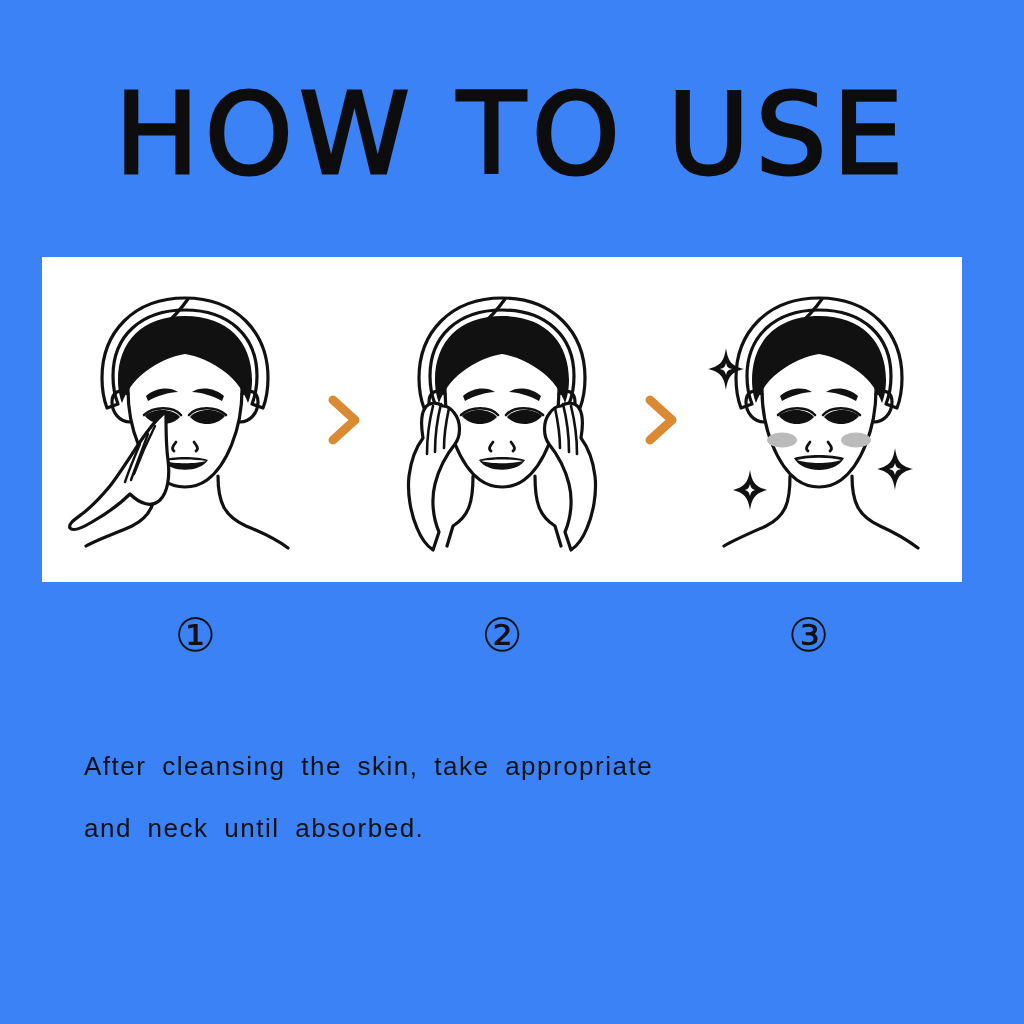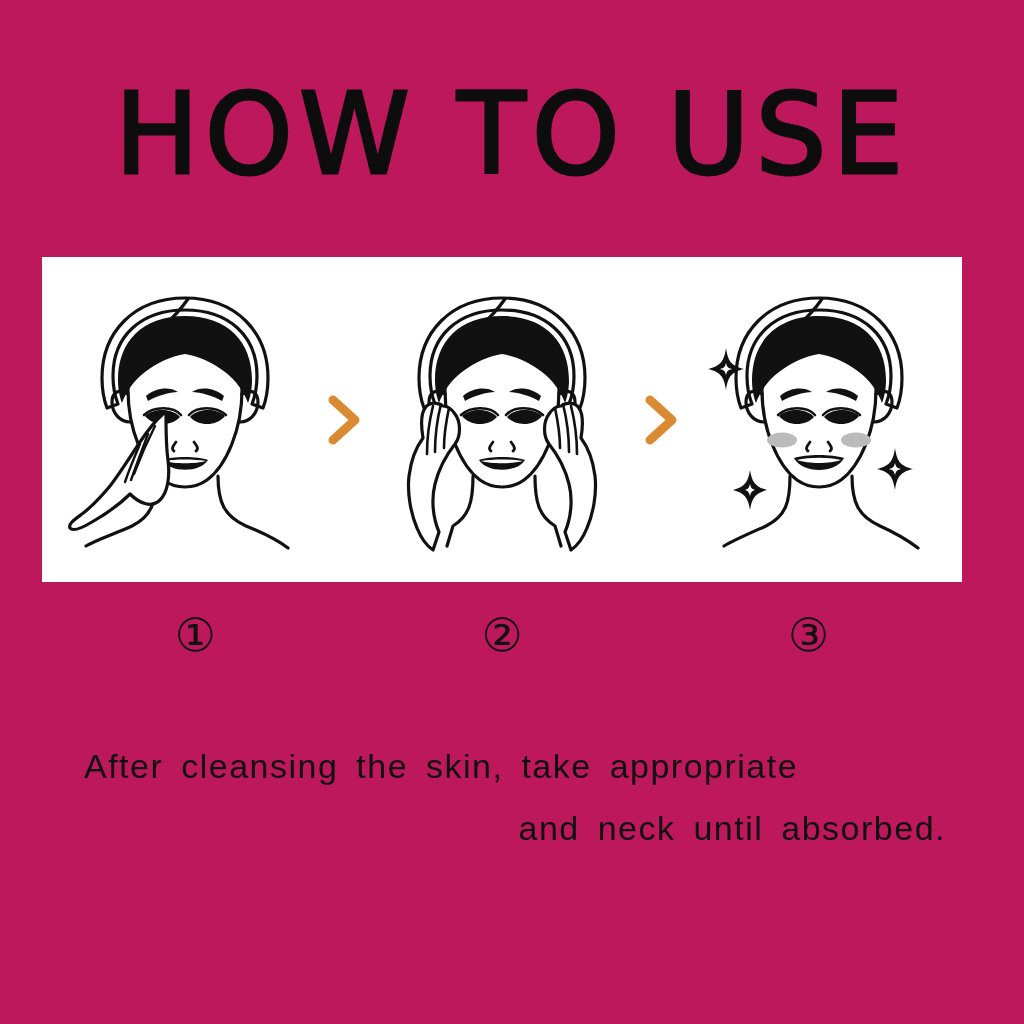--- a/index.html
+++ b/index.html
@@ -10,21 +10,21 @@
     width: 1024px;
     height: 1024px;
     background: #e0fbef;
     font-family: "Liberation Sans", sans-serif;
     overflow: hidden;
     position: relative;
   }
   #page {
     position: absolute;
     inset: 0;
-    background: #be185d;
+    background: #3b82f6;
   }
 
   
   .title {
     position: absolute;
     left: 0;
     right: 0;
     top: 78px;
     text-align: center;
     font-family: "DejaVu Sans", sans-serif;
@@ -86,29 +86,29 @@
     color: #111111;
   }
 
   
   .body-copy {
     position: absolute;
     left: 84px;
     top: 735px;
     width: 862px;
     font-family: "Liberation Sans", sans-serif;
-    font-size: 34px;
+    font-size: 26px;
     line-height: 62px;
     letter-spacing: 1.5px;
     word-spacing: 7px;
     color: #111111;
     text-align: justify;
   }
   .body-copy .last {
-    text-align: right;
+    text-align: left;
   }
 </style>
 </head>
 <body>
 
 <div id="page">
 
   <div class="title">HOW TO USE</div>
 
   <div class="panel">

